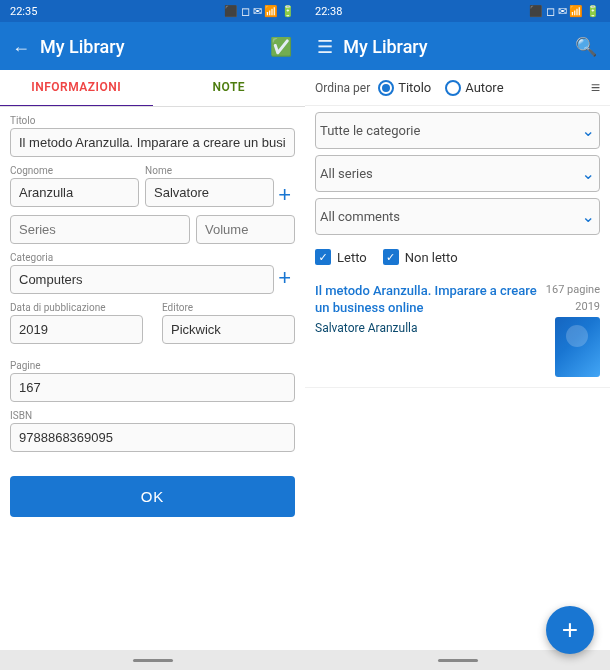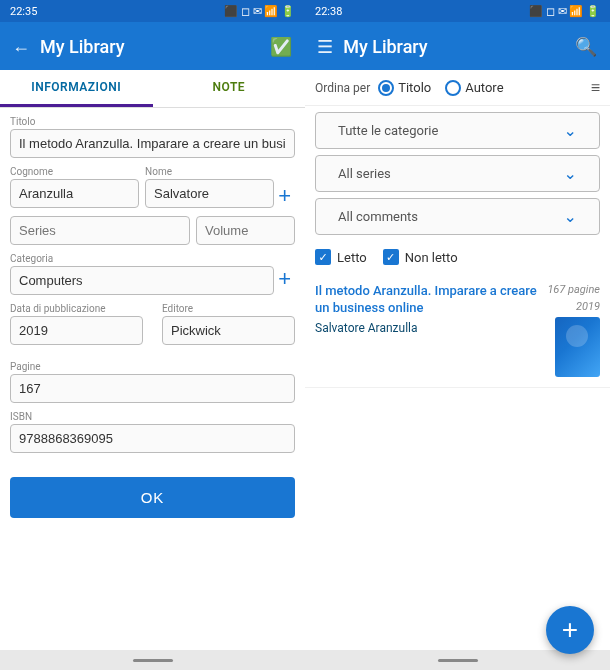--- a/index.html
+++ b/index.html
@@ -76,22 +76,22 @@
       text-align: center;
       padding: 10px 0;
       font-size: 12px;
       font-weight: 600;
       color: #4d7c0f;
       cursor: pointer;
       border-bottom: 2px solid transparent;
       letter-spacing: 0.5px;
     }
     .tab-item.active {
-      color: #0369a1;
-      border-bottom: 3px solid #4c1d95;
+      color: #ef4444;
+      border-bottom: 1px solid #4c1d95;
     }
 
     
     .form-section {
       padding: 8px 10px;
     }
     .field-group {
       margin-bottom: 8px;
       position: relative;
     }
@@ -271,21 +271,21 @@
     .filter-icon {
       font-size: 16px;
       color: #555;
     }
 
     
     .dropdown-select {
       margin: 6px 10px;
       border: 1px solid #bbb;
       border-radius: 4px;
-      padding: 8px 22px;
+      padding: 8px 4px;
       display: flex;
       align-items: center;
       justify-content: space-between;
       font-size: 13px;
       color: #555;
       background: #fafafa;
       cursor: pointer;
     }
     .dropdown-arrow {
       color: #1976d2;
@@ -538,21 +538,21 @@
         <div class="checkbox-box">✓</div>
         <span>Non letto</span>
       </div>
     </div>
 
     <div class="book-list-item">
       <div class="book-info">
         <div class="book-title-link">Il metodo Aranzulla. Imparare a creare un business online</div>
         <div class="book-author">Salvatore Aranzulla</div>
       </div>
-      <div style="display:flex;flex-direction:column;align-items:flex-end;gap:4px;font-style:italic;">
+      <div style="display:flex;flex-direction:column;align-items:flex-end;gap:4px;">
         <div class="book-meta">167 pagine</div>
         <div class="book-meta">2019</div>
         <div class="book-thumb-right">
           <div class="book-thumb-face-sm"></div>
         </div>
       </div>
     </div>
   </div>
 
   <button class="fab-btn">+</button>

